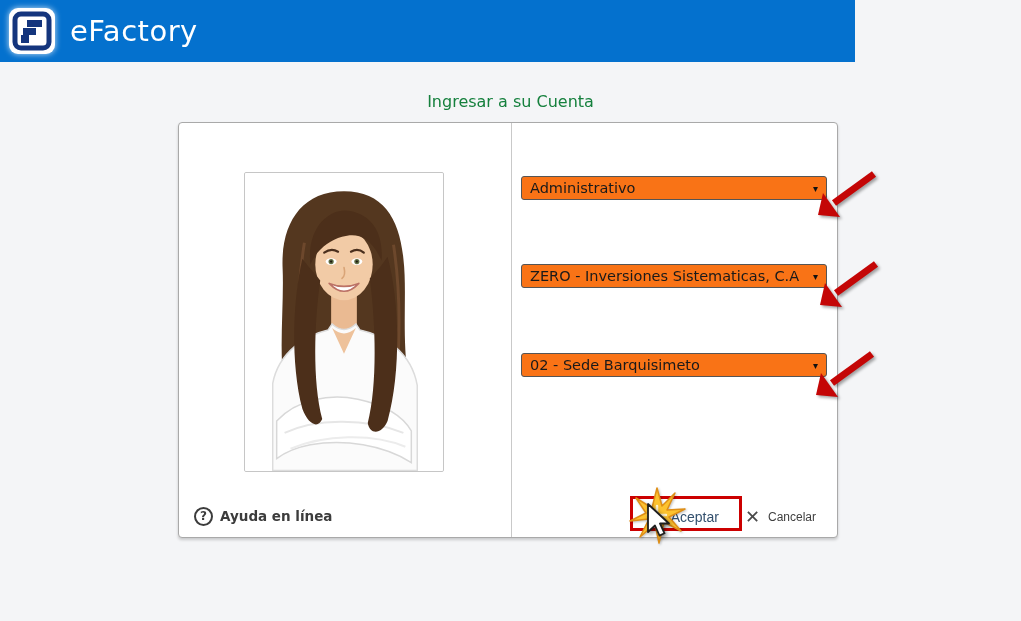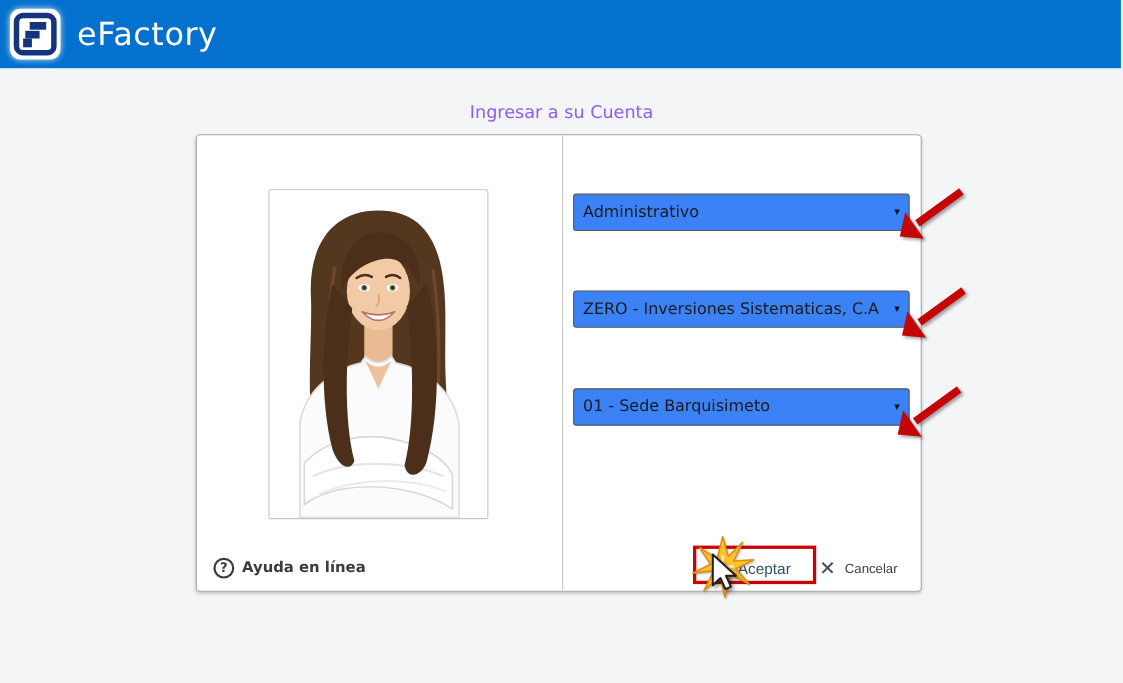--- a/index.html
+++ b/index.html
@@ -6,37 +6,37 @@
   html,body { width:1021px; height:621px; }
   body {
     position:relative;
     background:#f4f5f7;
     font-family:"DejaVu Sans","Liberation Sans",sans-serif;
     overflow:hidden;
   }
 
   
   .header {
-    position:absolute; left:0; top:0; width:1019px; height:62px;
+    position:absolute; left:0; top:0; width:855px; height:62px;
     background:#0471ce;
     display:flex; align-items:center;
   }
   .logo {
     width:48px; height:48px; margin-left:8px;
     filter:drop-shadow(0 0 3px rgba(255,255,255,.8));
   }
   .app-title {
     color:#ffffff; font-size:29px; margin-left:14px; letter-spacing:.5px;
     font-weight:400;
   }
 
   
   .page-title {
     position:absolute; left:0; top:92px; width:1021px;
-    text-align:center; font-size:16px; color:#8b5cf6;
+    text-align:center; font-size:16px; color:#15803d;
   }
 
   
   .card {
     position:absolute; left:178px; top:122px; width:660px; height:416px;
     background:#ffffff;
     border:1px solid #a9a9a9; border-radius:4px;
     box-shadow:0 2px 3px rgba(0,0,0,.18);
   }
   .divider {
@@ -60,22 +60,22 @@
     display:flex; align-items:center; justify-content:center;
     font-size:12px; font-weight:bold; color:#3c3c3c;
   }
   .help-label { font-size:13.5px; font-weight:bold; color:#3c3c3c; }
 
   
   .field { position:absolute; left:342px; width:306px; }
   .f1 { top:53px; } .f2 { top:141px; } .f3 { top:230px; }
   .flabel { font-size:14px; color:#9e9e9e; margin-bottom:9px; }
   .selectbox {
-    position:relative; width:306px; height:34px;
-    background:#3b82f6; border:1px solid #555; border-radius:3px;
+    position:relative; width:306px; height:24px;
+    background:#f97316; border:1px solid #555; border-radius:3px;
     display:flex; align-items:center; padding:0 26px 0 8px;
     cursor:pointer;
   }
   .sval {
     font-size:14.5px; color:#1a1a1a; white-space:nowrap; overflow:hidden;
   }
   .caret {
     position:absolute; right:8px; top:50%; transform:translateY(-50%);
     font-size:10px; color:#111;
   }
@@ -183,21 +183,21 @@
 
   <div class="field f2">
     <div class="selectbox" role="combobox">
       <span class="sval">ZERO - Inversiones Sistematicas, C.A.</span>
       <span class="caret">▾</span>
     </div>
   </div>
 
   <div class="field f3">
     <div class="selectbox" role="combobox">
-      <span class="sval">01 - Sede Barquisimeto</span>
+      <span class="sval">02 - Sede Barquisimeto</span>
       <span class="caret">▾</span>
     </div>
   </div>
 
   <div class="btnrow">
     <button class="btn btn-accept">
       <span class="bicon">✓</span>
       <span class="blabel">Aceptar</span>
     </button>
     <button class="btn btn-cancel">

